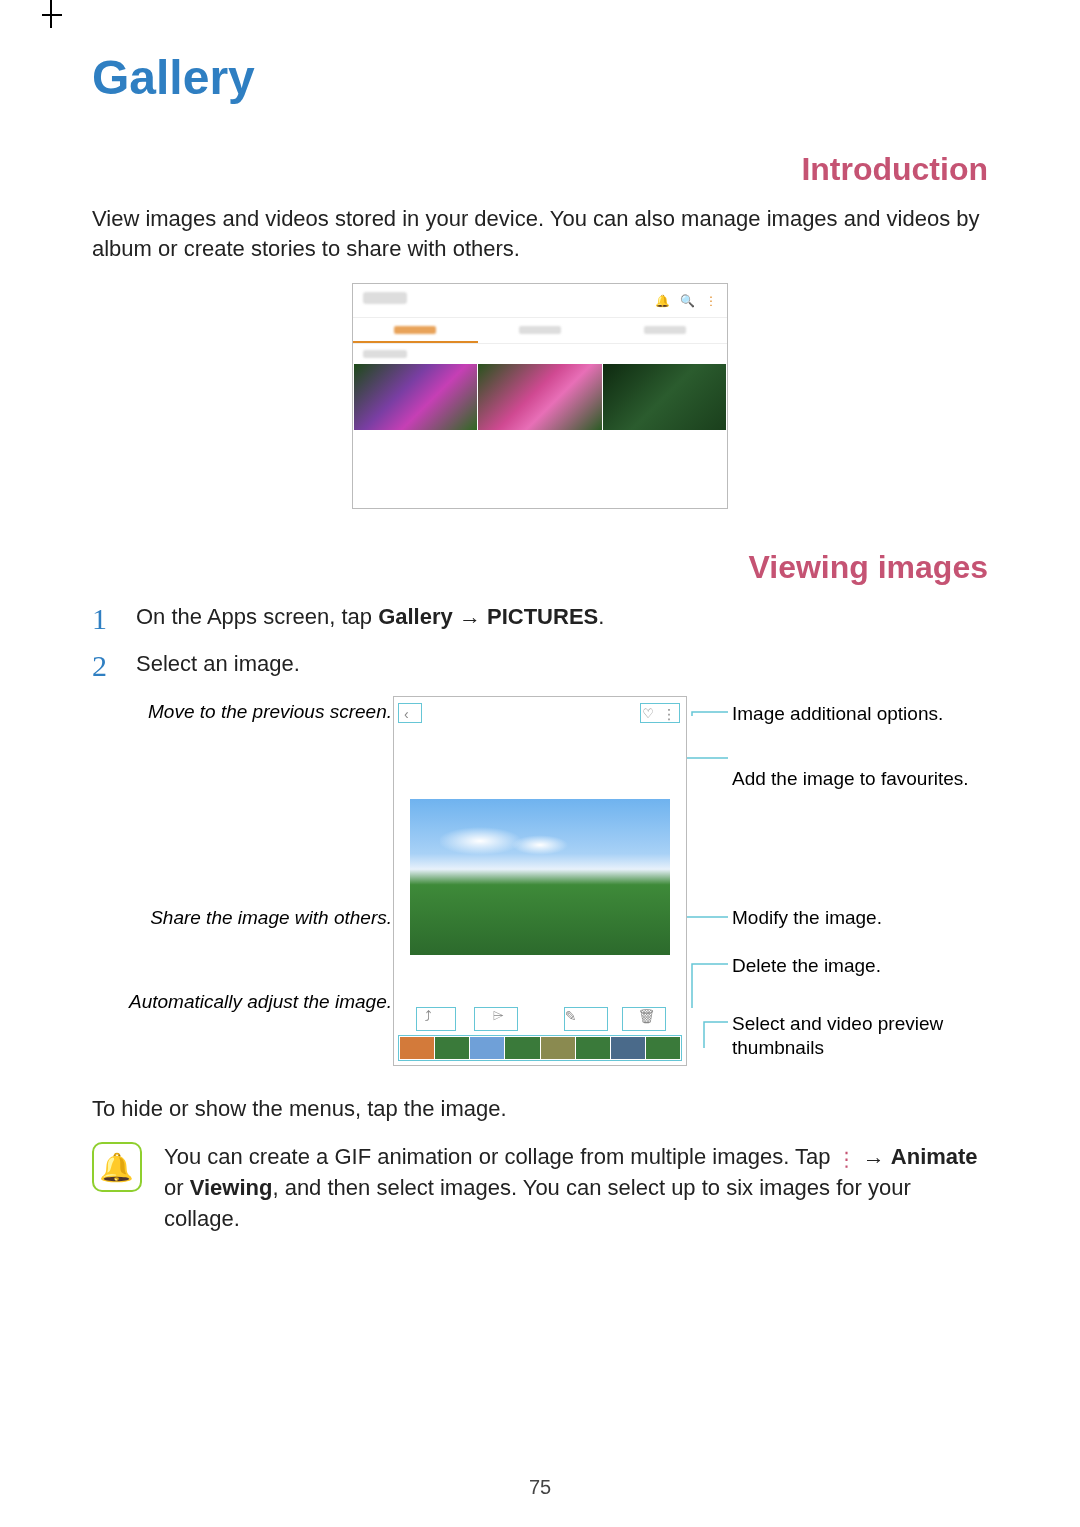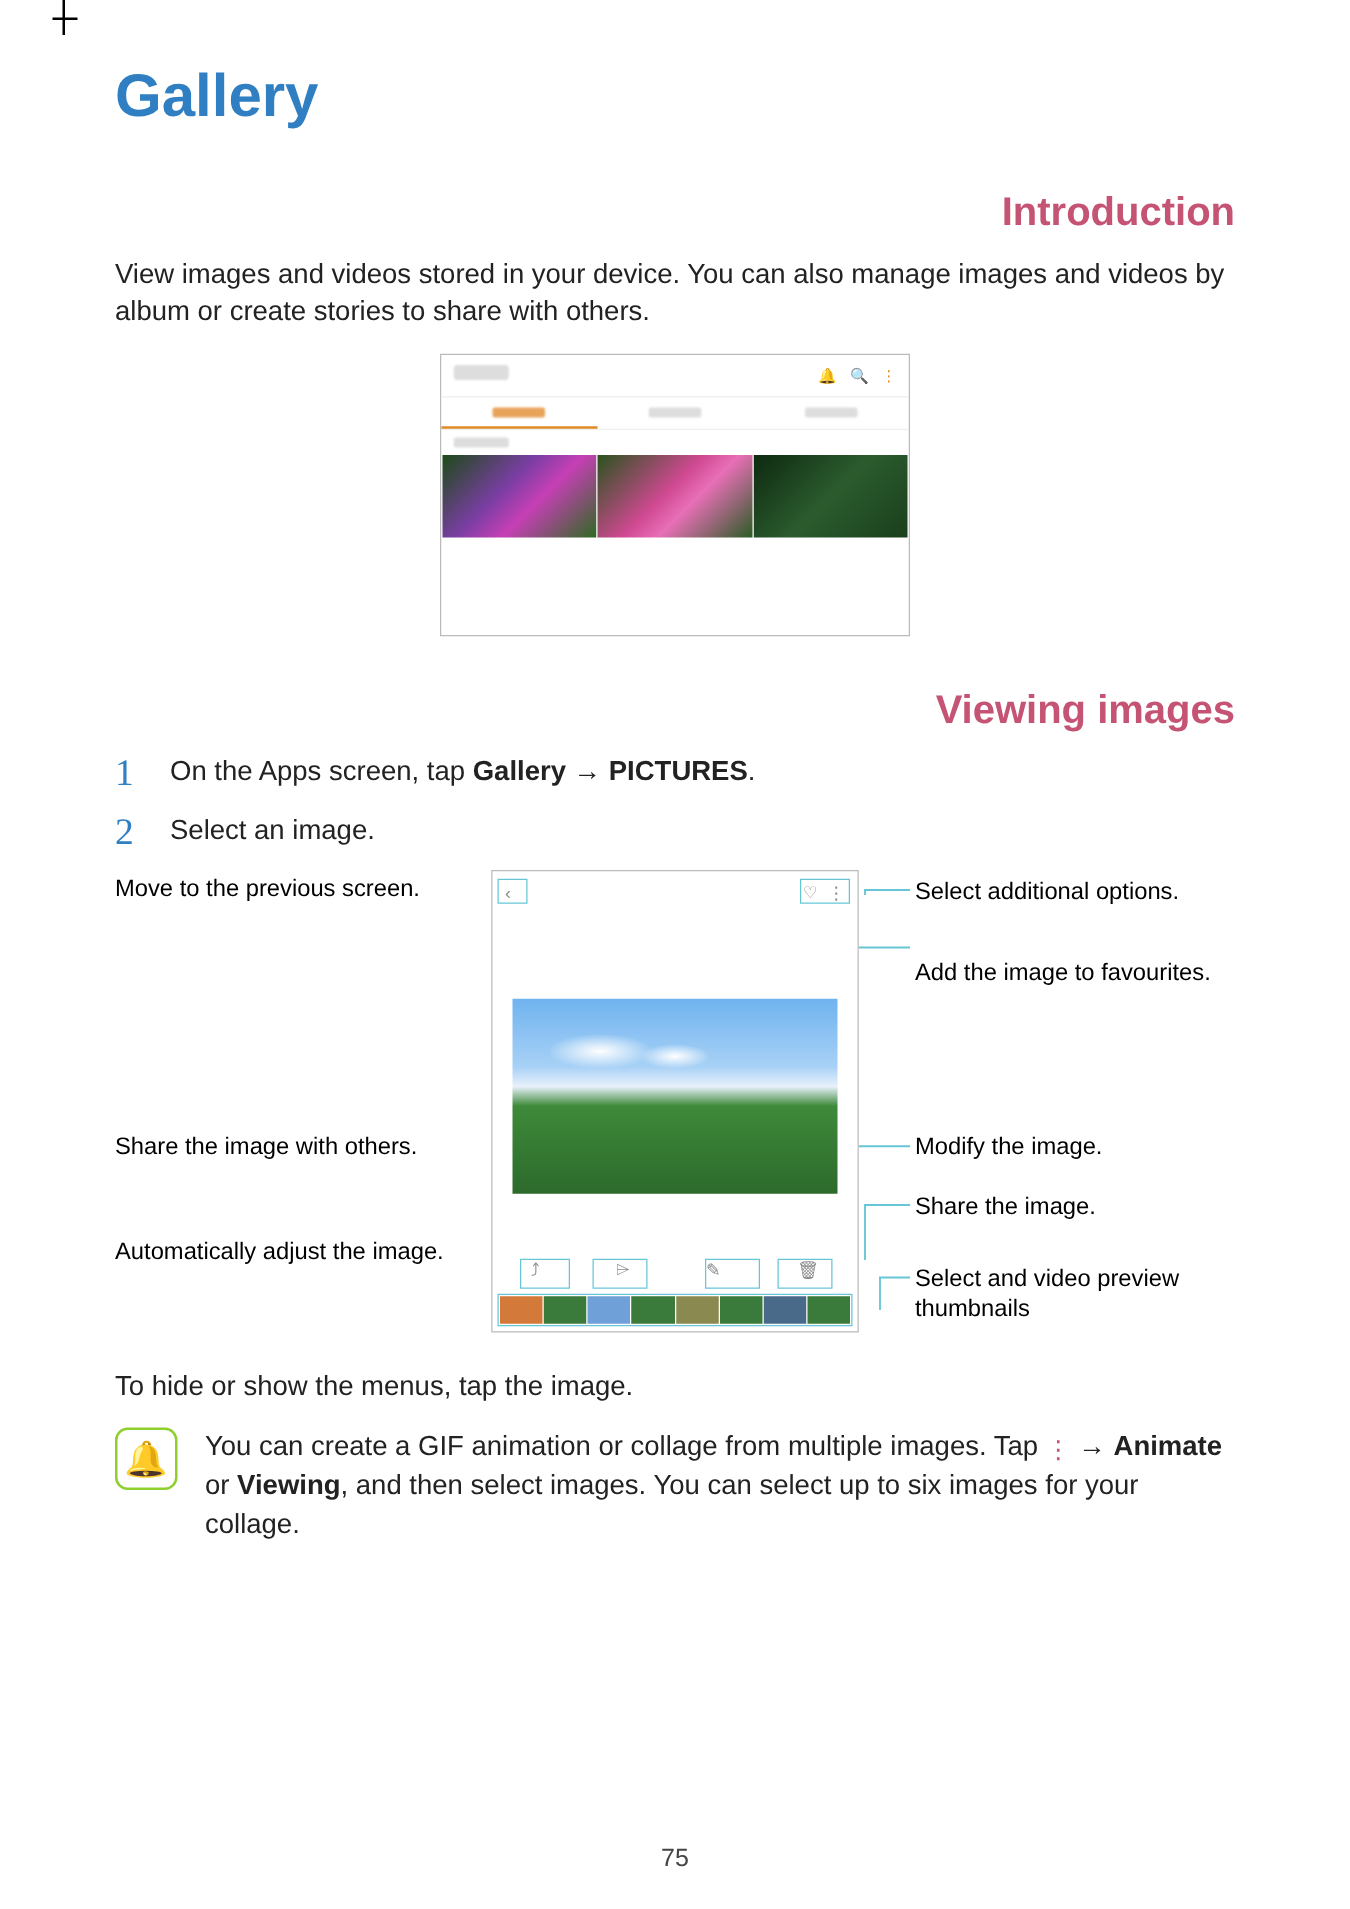--- a/index.html
+++ b/index.html
@@ -150,21 +150,21 @@
     pointer-events:none;
   }
   .co.back{top:6px;left:4px;width:24px;height:20px;}
   .co.topright{top:6px;right:6px;width:40px;height:20px;}
   .co.share{bottom:34px;left:22px;width:40px;height:24px;}
   .co.auto{bottom:34px;left:80px;width:44px;height:24px;}
   .co.modify{bottom:34px;right:78px;width:44px;height:24px;}
   .co.delete{bottom:34px;right:20px;width:44px;height:24px;}
   .co.strip{bottom:4px;left:4px;right:4px;height:26px;}
   .label{position:absolute;font-size:19px;line-height:1.3;color:#000;}
-  .label.left{text-align:left;}
+  .label.left{text-align:right;font-style:italic;}
   .lead{position:absolute;stroke:#66c6d6;stroke-width:1.5;fill:none;}
   
   .note{
     display:flex;gap:22px;align-items:flex-start;margin-top:12px;
   }
   .note-icon{
     width:50px;height:50px;min-width:50px;
     border:2px solid var(--callout-green);
     border-radius:10px;
     display:flex;align-items:center;justify-content:center;
@@ -240,24 +240,24 @@
       </div>
     </div>
   </div>
 
   <div class="diagram">
 
     <div class="label left" style="top:4px;left:0;width:300px;">Move to the previous screen.</div>
     <div class="label left" style="top:210px;left:0;width:300px;">Share the image with others.</div>
     <div class="label left" style="top:258px;left:0;width:300px;margin-top:36px;">Automatically adjust the image.</div>
 
-    <div class="label" style="top:6px;left:640px;width:280px;">Select additional options.</div>
+    <div class="label" style="top:6px;left:640px;width:280px;">Image additional options.</div>
     <div class="label" style="top:52px;left:640px;width:280px;margin-top:19px;">Add the image to favourites.</div>
     <div class="label" style="top:210px;left:640px;width:280px;">Modify the image.</div>
-    <div class="label" style="top:258px;left:640px;width:280px;">Share the image.</div>
+    <div class="label" style="top:258px;left:640px;width:280px;">Delete the image.</div>
     <div class="label" style="top:316px;left:640px;width:280px;">Select and video preview thumbnails</div>
 
     <svg class="lead" style="top:0;left:0;" width="900" height="380">
 
       <path d="M302 14 H358"></path>
       <path d="M302 221 H372 V312"></path>
       <path d="M302 268 H348 V312 H432"></path>
 
       <path d="M636 16 H600 V20"></path>
       <path d="M636 62 H588 V20"></path>

